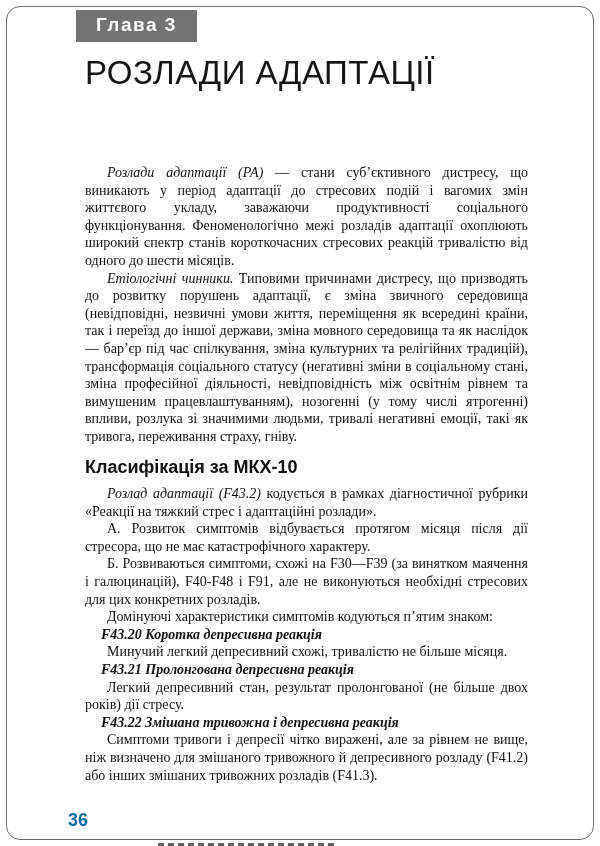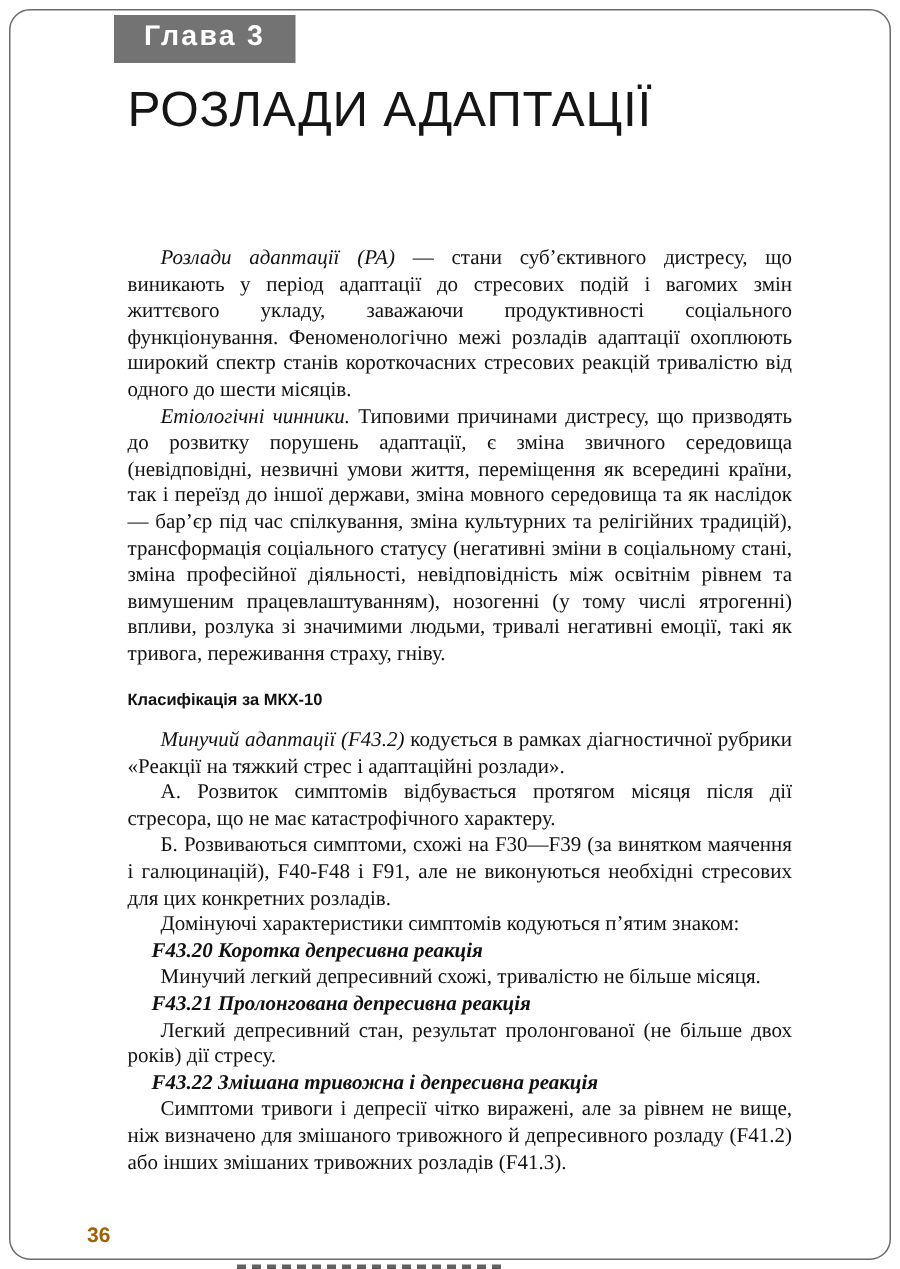--- a/index.html
+++ b/index.html
@@ -51,34 +51,34 @@
     line-height: 17.6px;
     text-align: justify;
   }
   .para { margin: 0; text-indent: 22px; }
   .para.flush { text-indent: 0; }
   .lead-italic { font-style: italic; }
   .code-title { font-style: italic; font-weight: bold; margin-left: 16px; }
   .section-heading {
     font-family: "Liberation Sans", sans-serif;
     font-weight: bold;
-    font-size: 11px;
+    font-size: 18px;
     text-align: left;
     text-indent: 0;
     margin: 13px 0 9px 0;
     color: #111111;
   }
   .page-number {
     position: absolute;
-    left: 58px;
+    left: 68px;
     bottom: 15px;
     font-family: "Liberation Sans", sans-serif;
     font-weight: bold;
-    font-size: 14px;
-    color: #a16207;
+    font-size: 18px;
+    color: #0369a1;
   }
   .edge-artifact {
     position: absolute;
     left: 158px;
     bottom: 0;
     width: 178px;
     height: 3px;
     background: repeating-linear-gradient(90deg, #2c2c2c 0 6px, transparent 6px 10px);
     opacity: 0.75;
   }
@@ -97,21 +97,21 @@
 
   <div class="content">
 
     <p class="para"><span class="lead-italic">Розлади адаптації (РА)</span><span> — стани суб’єктивного дистресу, що виникають у період адаптації до стресових подій і вагомих змін життєвого укладу, заважаючи продуктивності соціального функціонування. Феноменологічно межі розладів адаптації охоплюють широкий спектр станів короткочасних стресових реакцій тривалістю від одного до шести місяців.</span></p>
 
     <p class="para"><span class="lead-italic">Етіологічні чинники.</span><span> Типовими причинами дистресу, що призводять до розвитку порушень адаптації, є зміна звичного середовища (невідповідні, незвичні умови життя, переміщення як всередині країни, так і переїзд до іншої держави, зміна мовного середовища та як наслідок — бар’єр під час спілкування, зміна культурних та релігійних традицій), трансформація соціального статусу (негативні зміни в соціальному стані, зміна професійної діяльності, невідповідність між освітнім рівнем та вимушеним працевлаштуванням), нозогенні (у тому числі ятрогенні) впливи, розлука зі значимими людьми, тривалі негативні емоції, такі як тривога, переживання страху, гніву.</span></p>
 
 
     <h2 class="section-heading">Класифікація за МКХ-10</h2>
 
-    <p class="para"><span class="lead-italic">Минучий адаптації (F43.2)</span><span> кодується в рамках діагностичної рубрики «Реакції на тяжкий стрес і адаптаційні розлади».</span></p>
+    <p class="para"><span class="lead-italic">Розлад адаптації (F43.2)</span><span> кодується в рамках діагностичної рубрики «Реакції на тяжкий стрес і адаптаційні розлади».</span></p>
 
     <p class="para">А. Розвиток симптомів відбувається протягом місяця після дії стресора, що не має катастрофічного характеру.</p>
 
     <p class="para">Б. Розвиваються симптоми, схожі на F30—F39 (за винятком маячення і галюцинацій), F40-F48 і F91, але не виконуються необхідні стресових для цих конкретних розладів.</p>
 
     <p class="para">Домінуючі характеристики симптомів кодуються п’ятим знаком:</p>
 
     <p class="para flush code-title">F43.20 Коротка депресивна реакція</p>
     <p class="para">Минучий легкий депресивний схожі, тривалістю не більше місяця.</p>
 

